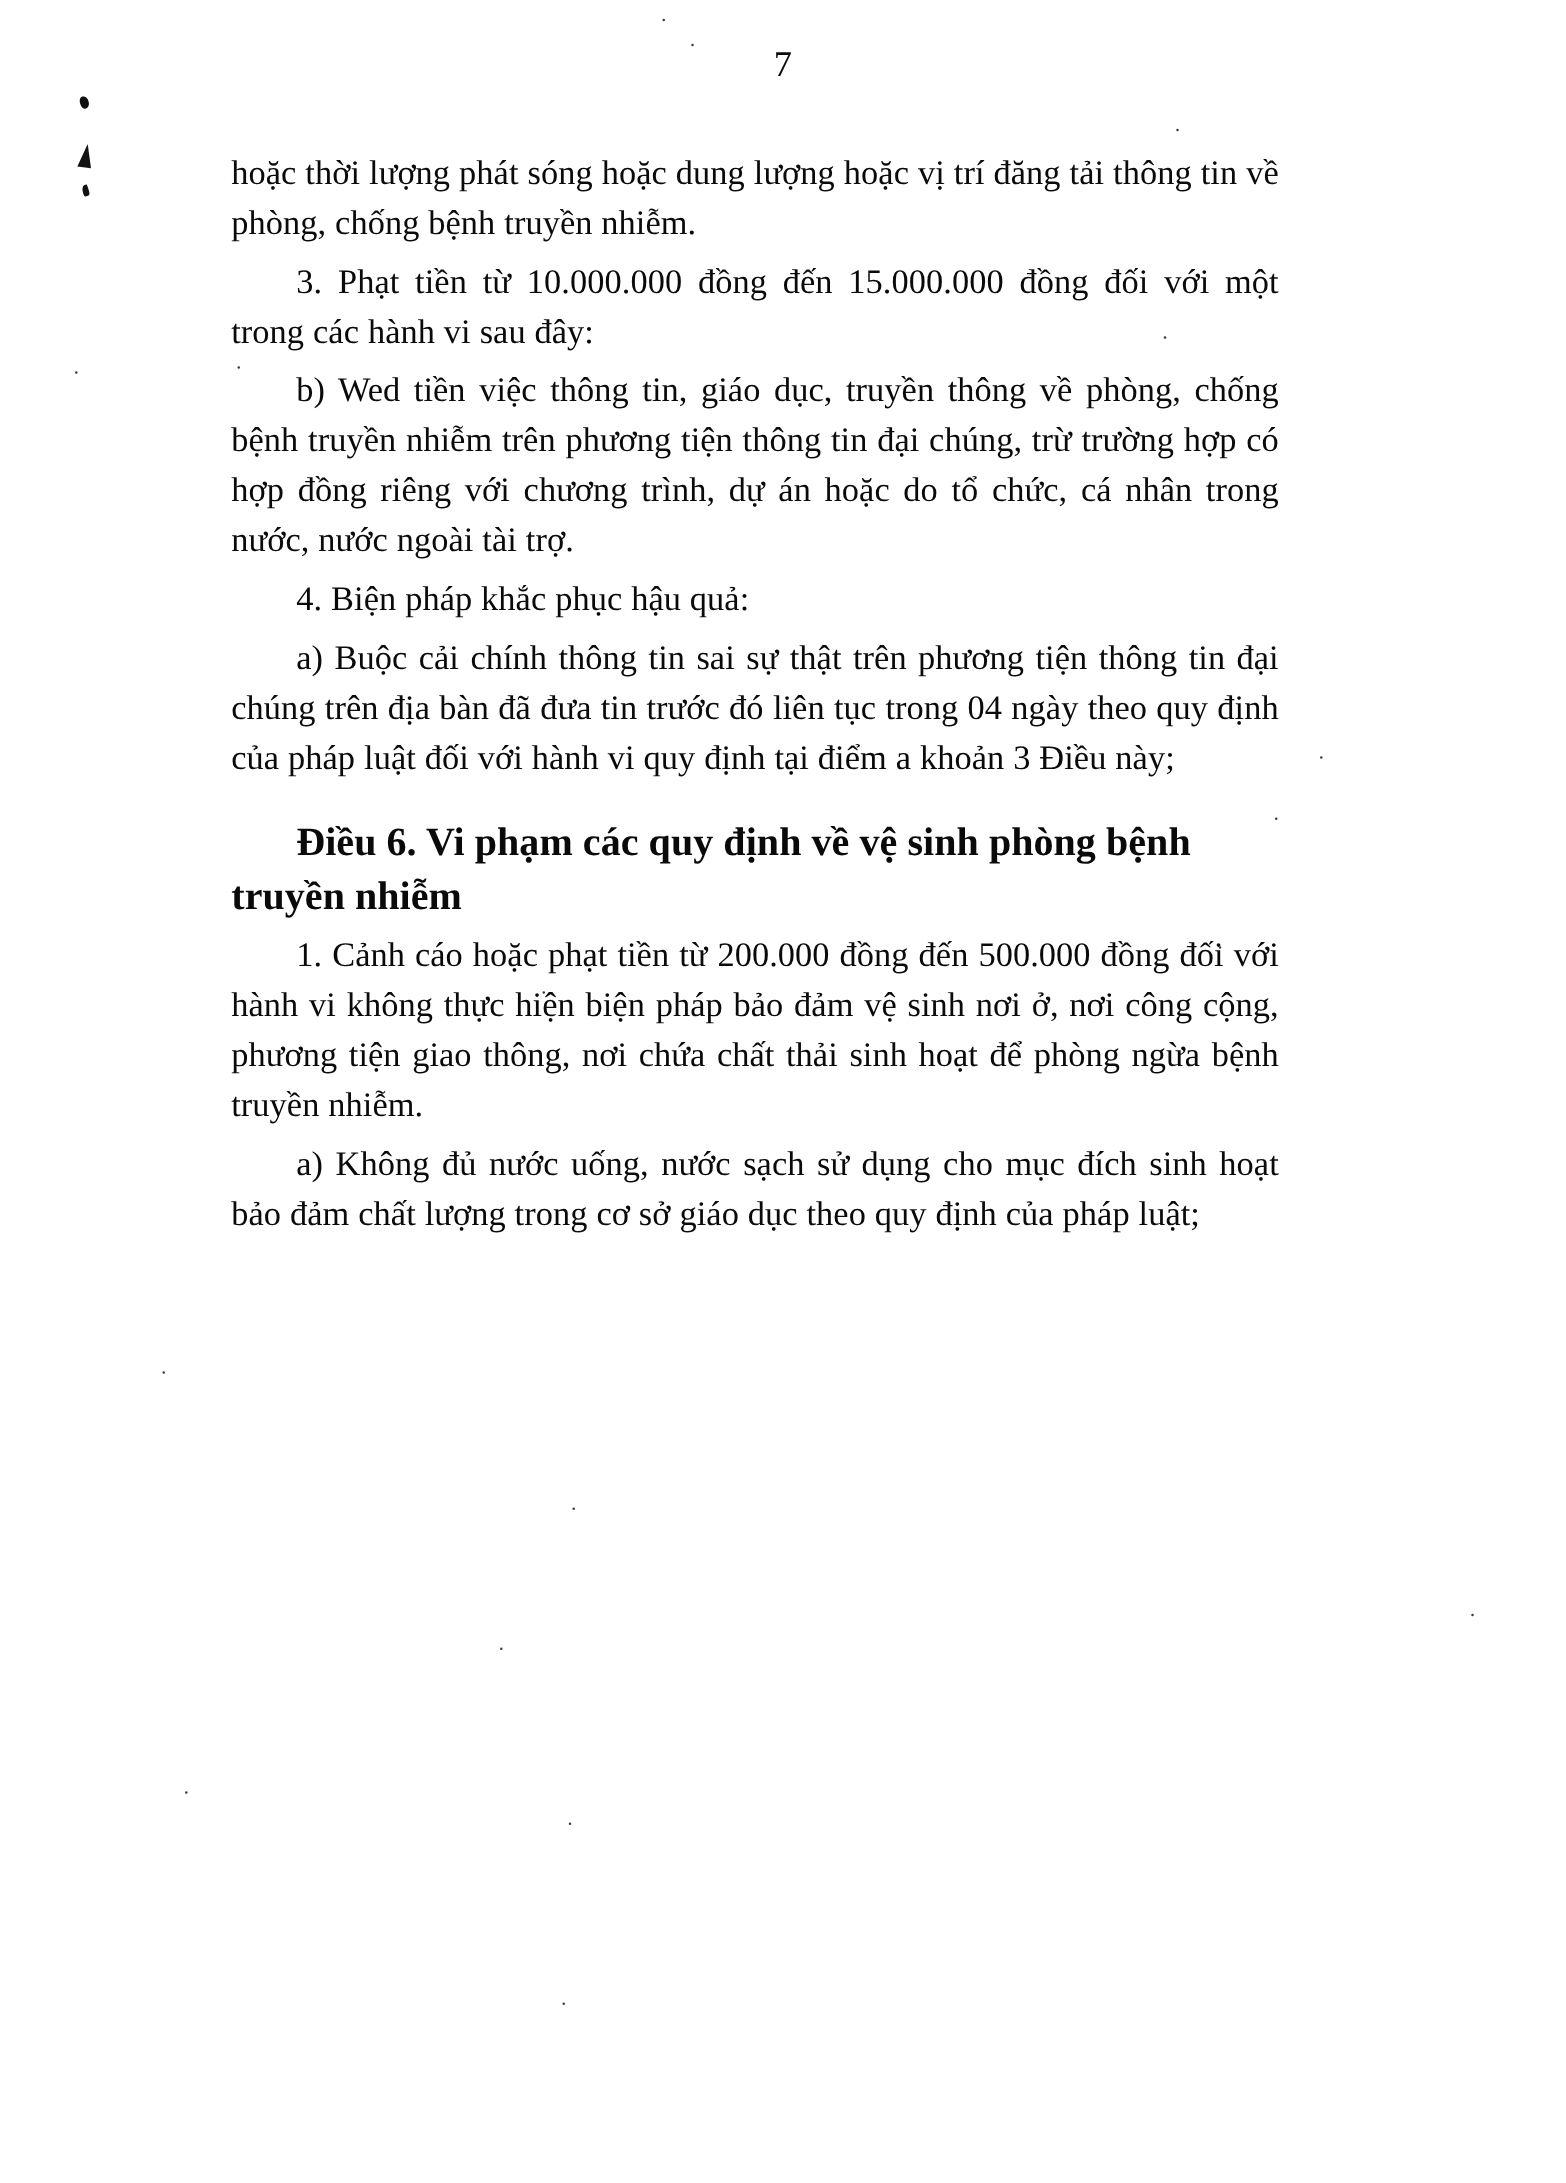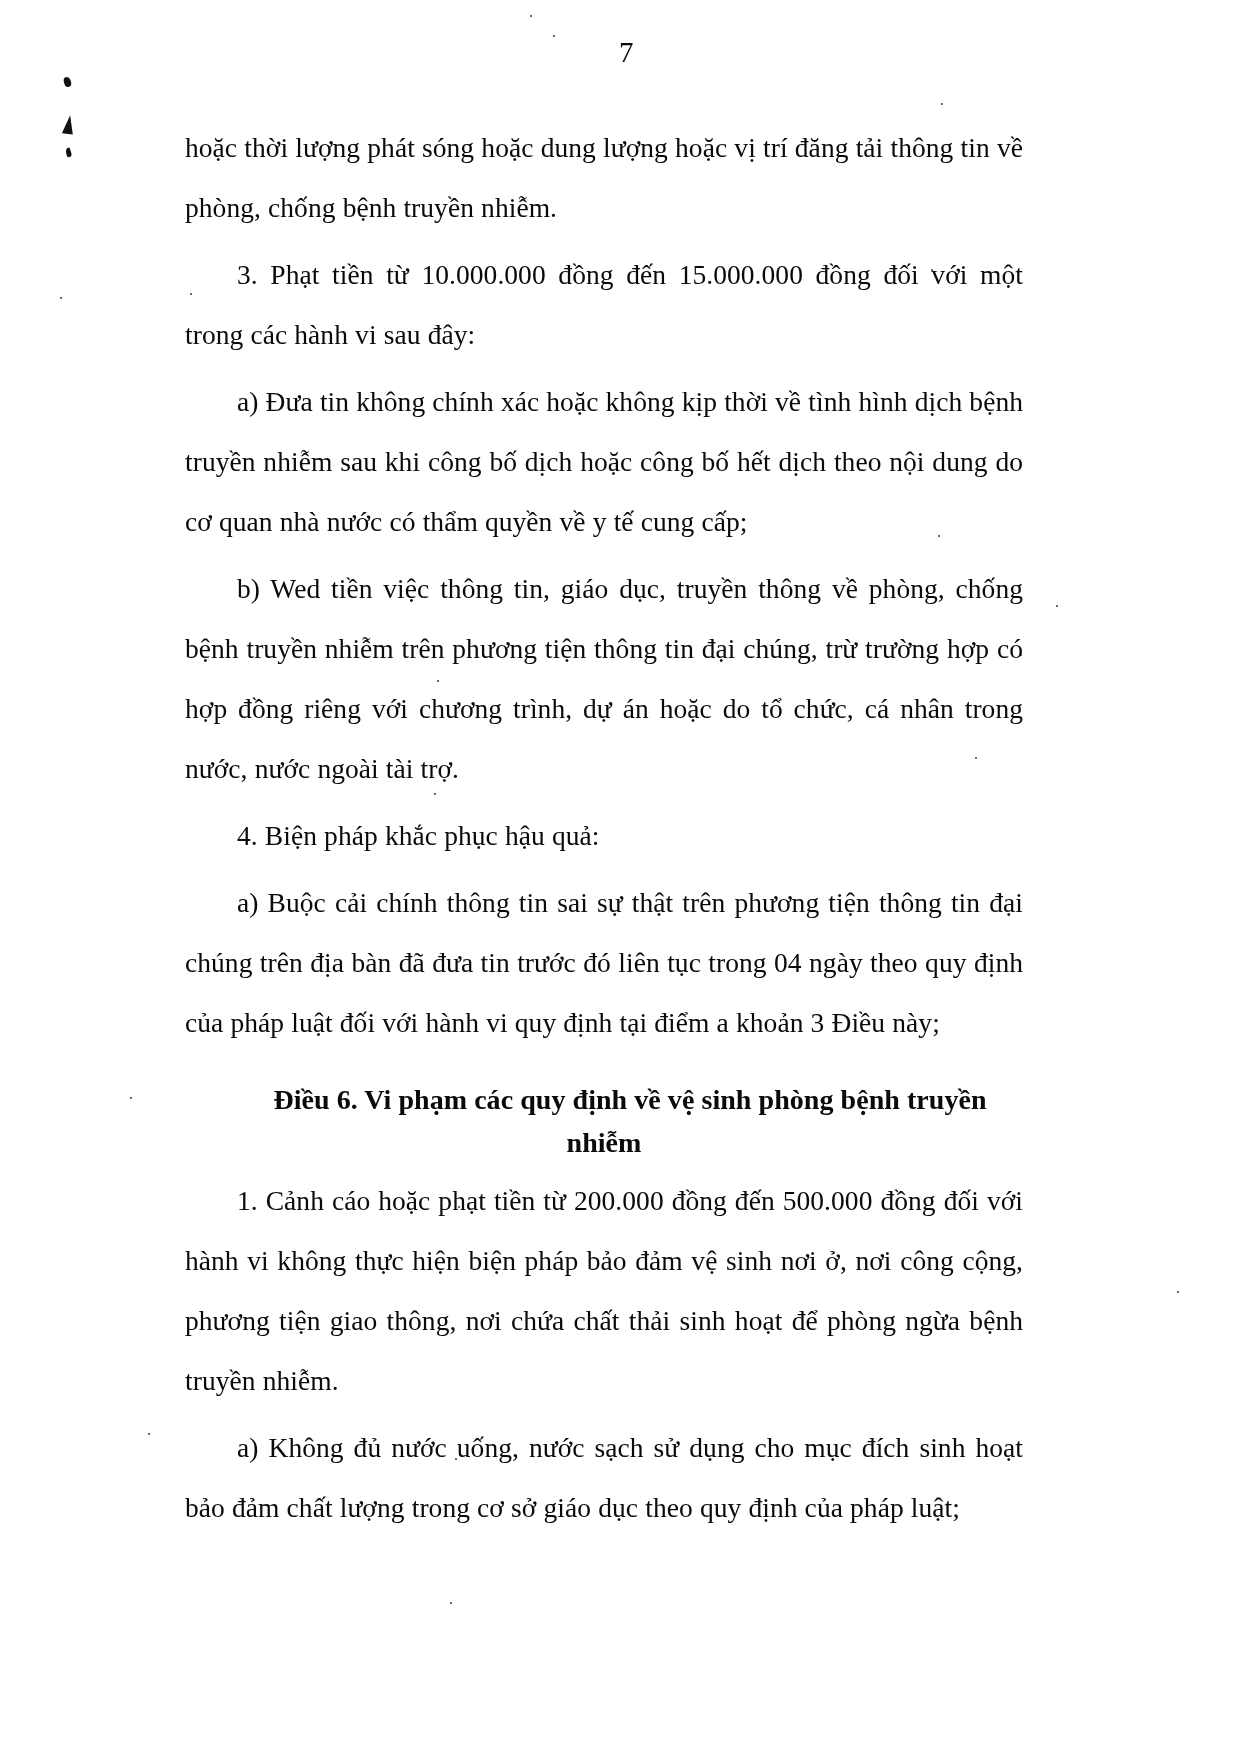--- a/index.html
+++ b/index.html
@@ -36,37 +36,37 @@
   .text-column {
     position: absolute;
     left: 185px;
     top: 118px;
     width: 838px;
   }
 
   p.para {
     margin: 0 0 0 0;
     font-size: 27.5px;
-    line-height: 60px;
+    line-height: 40px;
     text-align: justify;
     text-justify: inter-word;
     text-indent: 52px;
     letter-spacing: 0.05px;
     word-spacing: 0.2px;
   }
   p.para.no-indent { text-indent: 0; }
   p.para.gap-md { margin-top: 7px; }
 
   p.heading {
     margin: 26px 0 0 0;
-    font-size: 28px;
+    font-size: 32px;
     line-height: 42.5px;
     font-weight: bold;
     text-indent: 52px;
-    text-align: center;
+    text-align: left;
     letter-spacing: 0.05px;
   }
   .speck-dot {
     position: absolute;
     width: 2px;
     height: 2px;
     background: #3a3a3a;
     border-radius: 50%;
     pointer-events: none;
   }
@@ -131,21 +131,20 @@
   <div class="speck-dot" style="left:455px;  top:1458px;"></div>
   <div class="speck-dot" style="left:458px;  top:1206px;"></div>
   <div class="speck-dot" style="left:450px;  top:1602px;"></div>
 
   <div class="text-column">
 
     <p class="para no-indent">hoặc thời lượng phát sóng hoặc dung lượng hoặc vị trí đăng tải thông tin về phòng, chống bệnh truyền nhiễm.</p>
 
     <p class="para gap-md">3. Phạt tiền từ 10.000.000 đồng đến 15.000.000 đồng đối với một trong các hành vi sau đây:</p>
 
-    <p class="para gap-md">a) Đưa tin không chính xác hoặc không kịp thời về tình hình dịch bệnh truyền nhiễm sau khi công bố dịch hoặc công bố hết dịch theo nội dung do cơ quan nhà nước có thẩm quyền về y tế cung cấp;</p>
 
     <p class="para gap-md">b) Wed tiền việc thông tin, giáo dục, truyền thông về phòng, chống bệnh truyền nhiễm trên phương tiện thông tin đại chúng, trừ trường hợp có hợp đồng riêng với chương trình, dự án hoặc do tổ chức, cá nhân trong nước, nước ngoài tài trợ.</p>
 
     <p class="para gap-md">4. Biện pháp khắc phục hậu quả:</p>
 
     <p class="para gap-md">a) Buộc cải chính thông tin sai sự thật trên phương tiện thông tin đại chúng trên địa bàn đã đưa tin trước đó liên tục trong 04 ngày theo quy định của pháp luật đối với hành vi quy định tại điểm a khoản 3 Điều này;</p>
 
 
     <p class="heading">Điều 6. Vi phạm các quy định về vệ sinh phòng bệnh truyền nhiễm</p>
 

